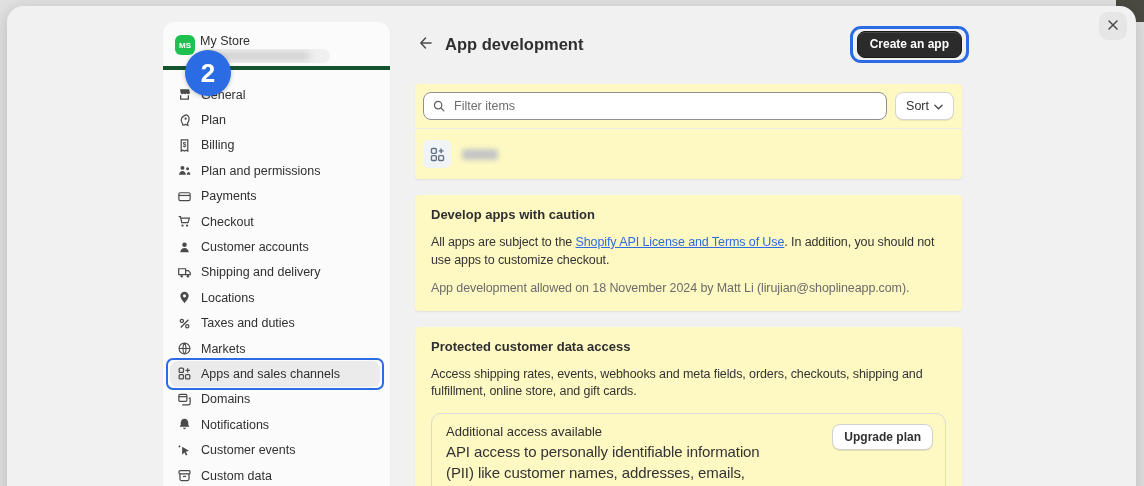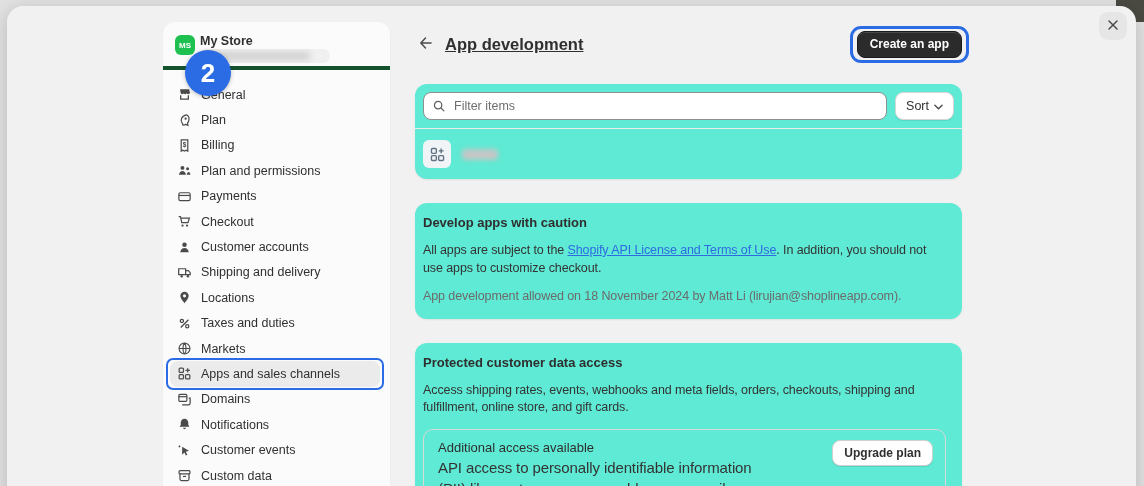--- a/index.html
+++ b/index.html
@@ -15,21 +15,21 @@
                border:none; border-radius:9px; display:flex; align-items:center; justify-content:center;
                cursor:pointer; }
 
   
   .sidebar { position:absolute; left:156px; top:16px; width:227px; bottom:0;
              background:#fbfbfb; border-radius:12px 12px 0 0; box-shadow:0 1px 2px rgba(0,0,0,.06); }
   .side-header { height:48px; padding:12px 12px 0 12px; border-bottom:4px solid #14532d; position:relative; }
   .avatar { position:absolute; left:12px; top:13px; width:20px; height:20px; border-radius:6px;
             display:flex; align-items:center; justify-content:center;
             color:#fff; font-size:8px; font-weight:bold; }
-  .store-name { position:absolute; left:37px; top:12px; font-size:12.5px; font-weight:bold; color:#303030; }
+  .store-name { position:absolute; left:37px; top:12px; font-size:12.5px; font-weight:normal; color:#303030; }
   .store-domain-blur { position:absolute; left:37px; top:27px; width:130px; height:14px;
                        background:#f0f0f0; border-radius:7px; overflow:hidden; }
   .store-domain-blur .smear { position:absolute; left:6px; top:3px; width:104px; height:8px;
                               background:#cfcfcf; border-radius:4px; filter:blur(3px); }
   .nav { padding-top:12px; list-style:none; }
   .nav-item { height:25.4px; margin:0 10px 0 7px; padding:0 6px; border-radius:8px;
               display:flex; align-items:center; gap:9px; font-size:12.5px; color:#303030;
               cursor:pointer; position:relative; }
   .nav-item.selected { background:#ebebeb; }
   .nav-icon { width:16px; height:16px; flex:none; display:flex; align-items:center; justify-content:center; }
@@ -37,33 +37,33 @@
   .nav-label { white-space:nowrap; }
   .anno-rect { position:absolute; border:2.5px solid #2b6ce5; border-radius:7px; pointer-events:none; }
   .anno-nav { top:-3px; bottom:-3px; left:-4px; right:-4px; }
 
   .step-badge { position:absolute; left:178px; top:44px; width:46px; height:46px; border-radius:50%;
                 background:#2b6ce5; color:#fff; font-size:26px; font-weight:bold; z-index:40;
                 display:flex; align-items:center; justify-content:center; box-shadow:0 1px 4px rgba(0,0,0,.25); }
 
   
   .main { position:absolute; left:408px; top:24px; width:547px; }
-  .page-header { display:flex; align-items:center; height:28px; margin-bottom:26px;text-decoration:underline; }
+  .page-header { display:flex; align-items:center; height:28px; margin-bottom:26px; }
   .back-btn { width:22px; height:22px; border:none; background:transparent; cursor:pointer;
               display:flex; align-items:center; justify-content:center; border-radius:6px; }
   .page-title { margin-left:8px; font-size:16.5px; font-weight:bold; color:#2f2f2f; }
   .spacer { flex:1; }
   .create-wrap { position:relative; }
   .create-btn { background:#2b2b2b; color:#fff; border:1px solid #1a1a1a; border-radius:8px;
                 font-size:12px; font-weight:bold; padding:5px 12px 6px; cursor:pointer;
                 font-family:"Liberation Sans", sans-serif; box-shadow:inset 0 1px 0 rgba(255,255,255,.15); }
   .anno-create { top:-5px; bottom:-5px; left:-7px; right:-7px; border-width:3px; border-radius:11px; }
 
-  .card { background:#5eead4; border-radius:12px; box-shadow:0 1px 2px rgba(0,0,0,.07); }
-  .card + .card { margin-top:24px;padding-left:8px; }
+  .card { background:#fef9c3; border-radius:4px; box-shadow:0 1px 2px rgba(0,0,0,.07); }
+  .card + .card { margin-top:16px; }
 
   
   .toolbar { display:flex; gap:8px; padding:8px; }
   .search-wrap { flex:1; position:relative; }
   .search-input { width:100%; height:28px; border:1px solid #8f8f8f; border-radius:8px;
                   padding:0 10px 0 30px; font-size:12.5px; color:#303030; background:#fff;
                   font-family:"Liberation Sans", sans-serif; outline:none; }
   .search-input::placeholder { color:#6e6e6e; }
   .search-icon { position:absolute; left:9px; top:7px; width:14px; height:14px; }
   .sort-btn { height:28px; padding:0 10px; background:#fff; border:1px solid #d5d5d5; border-radius:8px;

